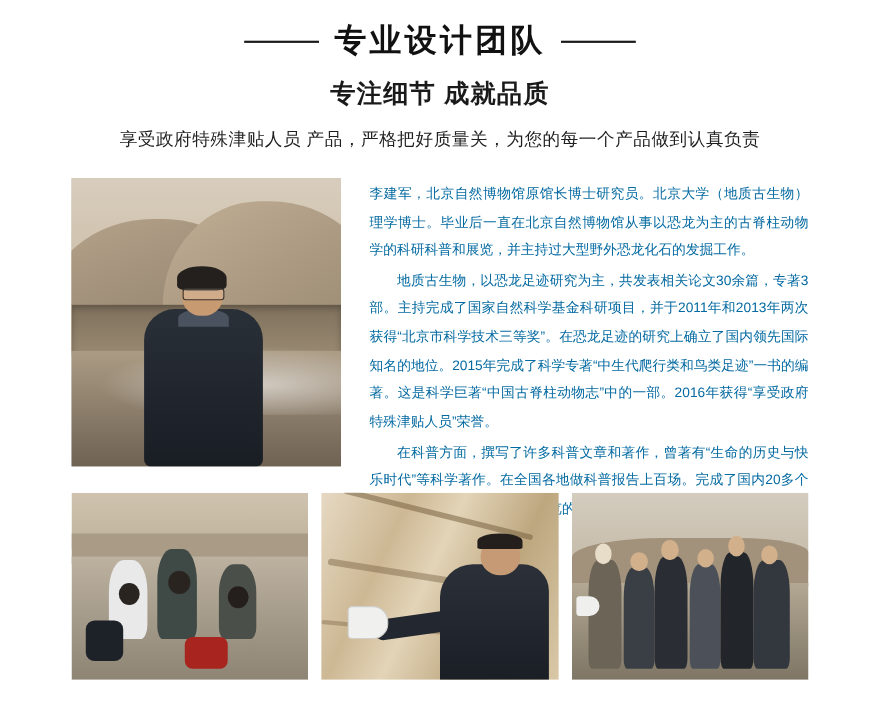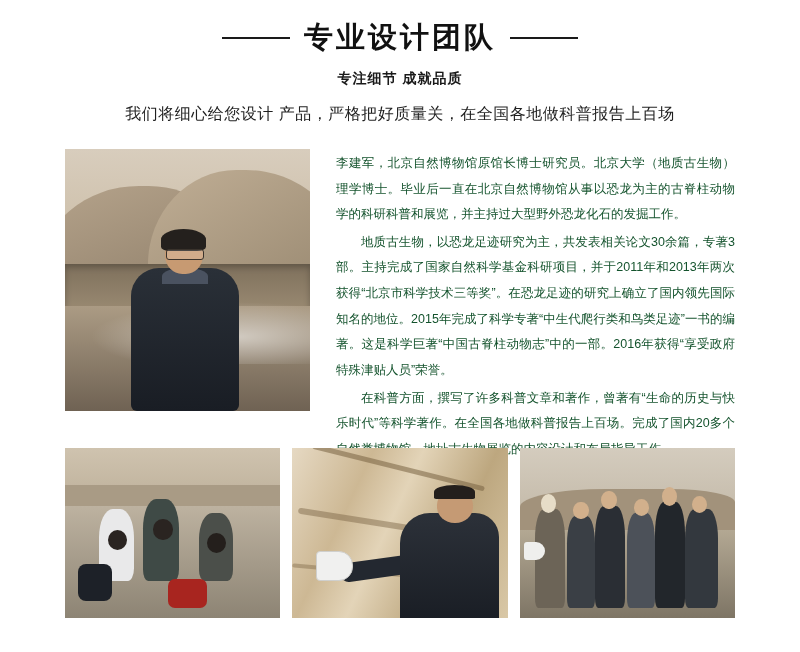--- a/index.html
+++ b/index.html
@@ -38,21 +38,21 @@
   }
   .main-title {
     font-size: 29px;
     font-weight: bold;
     letter-spacing: 3px;
     color: #111111;
     line-height: 1.1;
   }
   .sub-title {
     margin-top: 16px;
-    font-size: 14px;
+    font-size: 23px;
     font-weight: bold;
     letter-spacing: 1px;
     color: #1a1a1a;
   }
   .tag-line {
     margin-top: 16px;
     font-size: 16px;
     color: #1f1f1f;
     letter-spacing: 0.5px;
   }
@@ -71,21 +71,21 @@
     height: 262px;
     flex: 0 0 245px;
     position: relative;
     overflow: hidden;
     background: linear-gradient(#c6b6a2, #8e8174);
   }
   .bio {
     flex: 1 1 auto;
     font-size: 12.5px;
     line-height: 2.05;
-    color: #14532d;
+    color: #0369a1;
     text-align: justify;
     padding-top: 2px;
   }
   .bio p {
     margin: 0 0 2px 0;
   }
   .bio p.indent {
     text-indent: 2em;
   }
 
@@ -219,21 +219,21 @@
 
 <div class="page">
 
   <div class="header">
     <div class="title-row">
       <span class="title-rule"></span>
       <span class="main-title">专业设计团队</span>
       <span class="title-rule"></span>
     </div>
     <div class="sub-title">专注细节 成就品质</div>
-    <div class="tag-line">我们将细心给您设计 产品，严格把好质量关，在全国各地做科普报告上百场</div>
+    <div class="tag-line">享受政府特殊津贴人员 产品，严格把好质量关，为您的每一个产品做到认真负责</div>
   </div>
 
   <div class="content">
 
     <div class="portrait">
       <div class="pg-sky"></div>
       <div class="pg-hill1"></div>
       <div class="pg-hill2"></div>
       <div class="pg-ridge"></div>
       <div class="pg-ground"></div>

